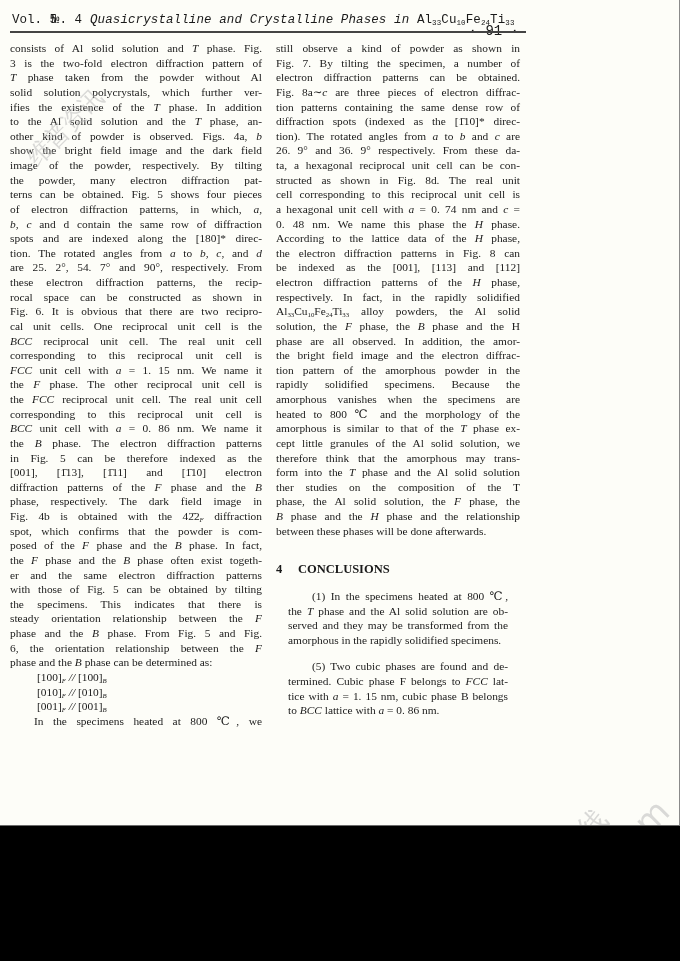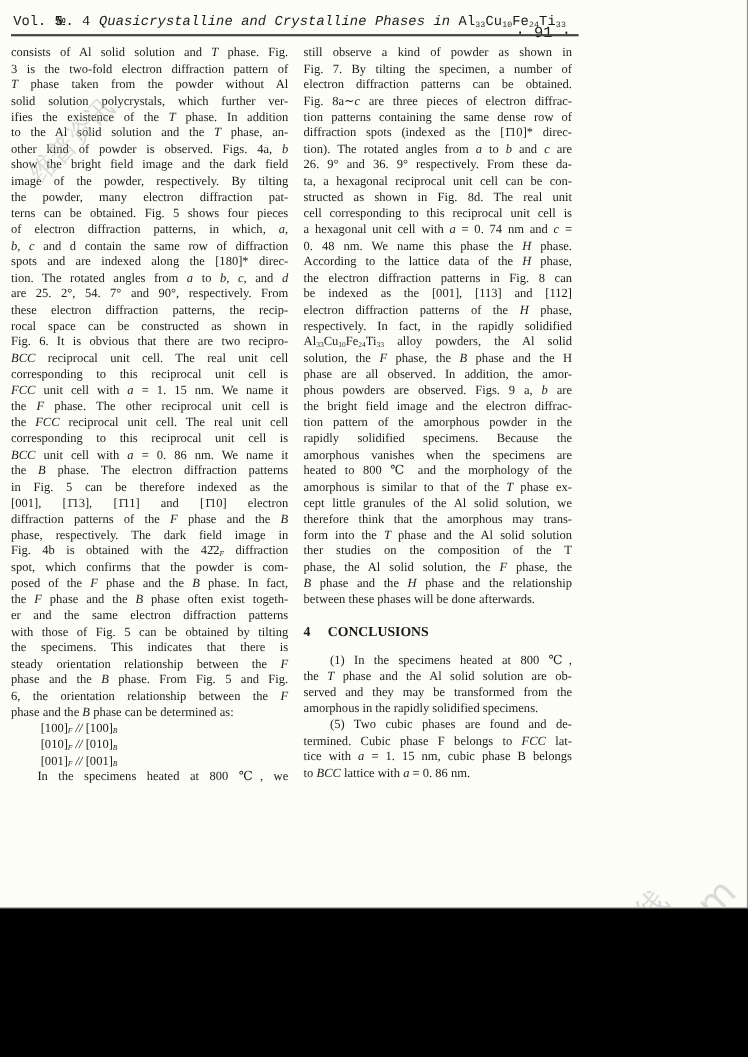--- a/index.html
+++ b/index.html
@@ -11,29 +11,29 @@
   .header .vol { position:absolute; left:0; top:2px; }
   .header .no { position:absolute; left:40px; top:2px; }
   .header .title { position:absolute; left:78px; top:2px; font-style:italic; letter-spacing:0.1px; }
   .header .title .chem { font-style:normal;text-align:center; }
   .header .pg { position:absolute; right:6px; top:12px; font-size:14px; }
   .rule { position:absolute; left:10px; top:31px; width:516px; height:2px; background:#444; }
   sub { font-size:0.6em; vertical-align:-0.25em; line-height:0; }
   .col { position:absolute; top:41px; font-size:11.4px; line-height:14.62px; text-align:justify; }
   .col.left { left:10px; width:252px; }
   .col.right { left:276px; width:244px; }
-  .col p { margin:0; }
+  .col p { margin:12px; }
   .ln { display:block; white-space:nowrap; text-align-last:justify; text-align:justify; }
   .ln.last { text-align-last:left; }
   .ln.indent1 { padding-left:27px; text-align-last:left; }
   .ln.indent0 { padding-left:24px; }
   .ln.indent { padding-left:24px; }
   i { font-style:italic; }
   .heading { font-family:"Liberation Serif","DejaVu Serif",serif; font-weight:bold; font-size:12.5px;
-             margin:14px 0 12px 0; text-align:left; }
+             margin:24px 0 12px 0; text-align:left; }
   .heading .num { display:inline-block; width:22px; }
   .watermark { position:absolute; color:#bdbdbd; opacity:0.55; font-family:"DejaVu Sans",sans-serif;
                transform:rotate(-45deg); transform-origin:left top; white-space:nowrap; pointer-events:none; }
   .wm1 { left:20px; top:150px; font-size:24px; }
   .wm2 { left:530px; top:860px; font-size:28px; }
   .wm3 { left:590px; top:850px; font-size:34px; }
 </style>
 </head>
 <body>
 
@@ -60,20 +60,21 @@
         <span class="ln">the powder, many electron diffraction pat-</span>
         <span class="ln">terns can be obtained. Fig. 5 shows four pieces</span>
         <span class="ln">of electron diffraction patterns, in which, <i>a</i>,</span>
         <span class="ln"><i>b</i>, <i>c</i> and d contain the same row of diffraction</span>
         <span class="ln">spots and are indexed along the [180]* direc-</span>
         <span class="ln">tion. The rotated angles from <i>a</i> to <i>b</i>, <i>c</i>, and <i>d</i></span>
         <span class="ln">are 25. 2°, 54. 7° and 90°, respectively. From</span>
         <span class="ln">these electron diffraction patterns, the recip-</span>
         <span class="ln">rocal space can be constructed as shown in</span>
         <span class="ln">Fig. 6. It is obvious that there are two recipro-</span>
+        <span class="ln">cal unit cells. One reciprocal unit cell is the</span>
         <span class="ln"><i>BCC</i> reciprocal unit cell. The real unit cell</span>
         <span class="ln">corresponding to this reciprocal unit cell is</span>
         <span class="ln"><i>FCC</i> unit cell with <i>a</i> = 1. 15 nm. We name it</span>
         <span class="ln">the <i>F</i> phase. The other reciprocal unit cell is</span>
         <span class="ln">the <i>FCC</i> reciprocal unit cell. The real unit cell</span>
         <span class="ln">corresponding to this reciprocal unit cell is</span>
         <span class="ln"><i>BCC</i> unit cell with <i>a</i> = 0. 86 nm. We name it</span>
         <span class="ln">the <i>B</i> phase. The electron diffraction patterns</span>
         <span class="ln">in Fig. 5 can be therefore indexed as the</span>
         <span class="ln">[001], [1̄13], [1̄11] and [1̄10] electron</span>
@@ -115,21 +116,20 @@
         <span class="ln">a hexagonal unit cell with <i>a</i> = 0. 74 nm and <i>c</i> =</span>
         <span class="ln">0. 48 nm. We name this phase the <i>H</i> phase.</span>
         <span class="ln">According to the lattice data of the <i>H</i> phase,</span>
         <span class="ln">the electron diffraction patterns in Fig. 8 can</span>
         <span class="ln">be indexed as the [001], [113] and [112]</span>
         <span class="ln">electron diffraction patterns of the <i>H</i> phase,</span>
         <span class="ln">respectively. In fact, in the rapidly solidified</span>
         <span class="ln">Al<sub>33</sub>Cu<sub>10</sub>Fe<sub>24</sub>Ti<sub>33</sub> alloy powders, the Al solid</span>
         <span class="ln">solution, the <i>F</i> phase, the <i>B</i> phase and the H</span>
         <span class="ln">phase are all observed. In addition, the amor-</span>
-        <span class="ln">phous powders are observed. Figs. 9 a, <i>b</i> are</span>
         <span class="ln">the bright field image and the electron diffrac-</span>
         <span class="ln">tion pattern of the amorphous powder in the</span>
         <span class="ln">rapidly solidified specimens. Because the</span>
         <span class="ln">amorphous vanishes when the specimens are</span>
         <span class="ln">heated to 800 ℃ and the morphology of the</span>
         <span class="ln">amorphous is similar to that of the <i>T</i> phase ex-</span>
         <span class="ln">cept little granules of the Al solid solution, we</span>
         <span class="ln">therefore think that the amorphous may trans-</span>
         <span class="ln">form into the <i>T</i> phase and the Al solid solution</span>
         <span class="ln">ther studies on the composition of the T</span>

